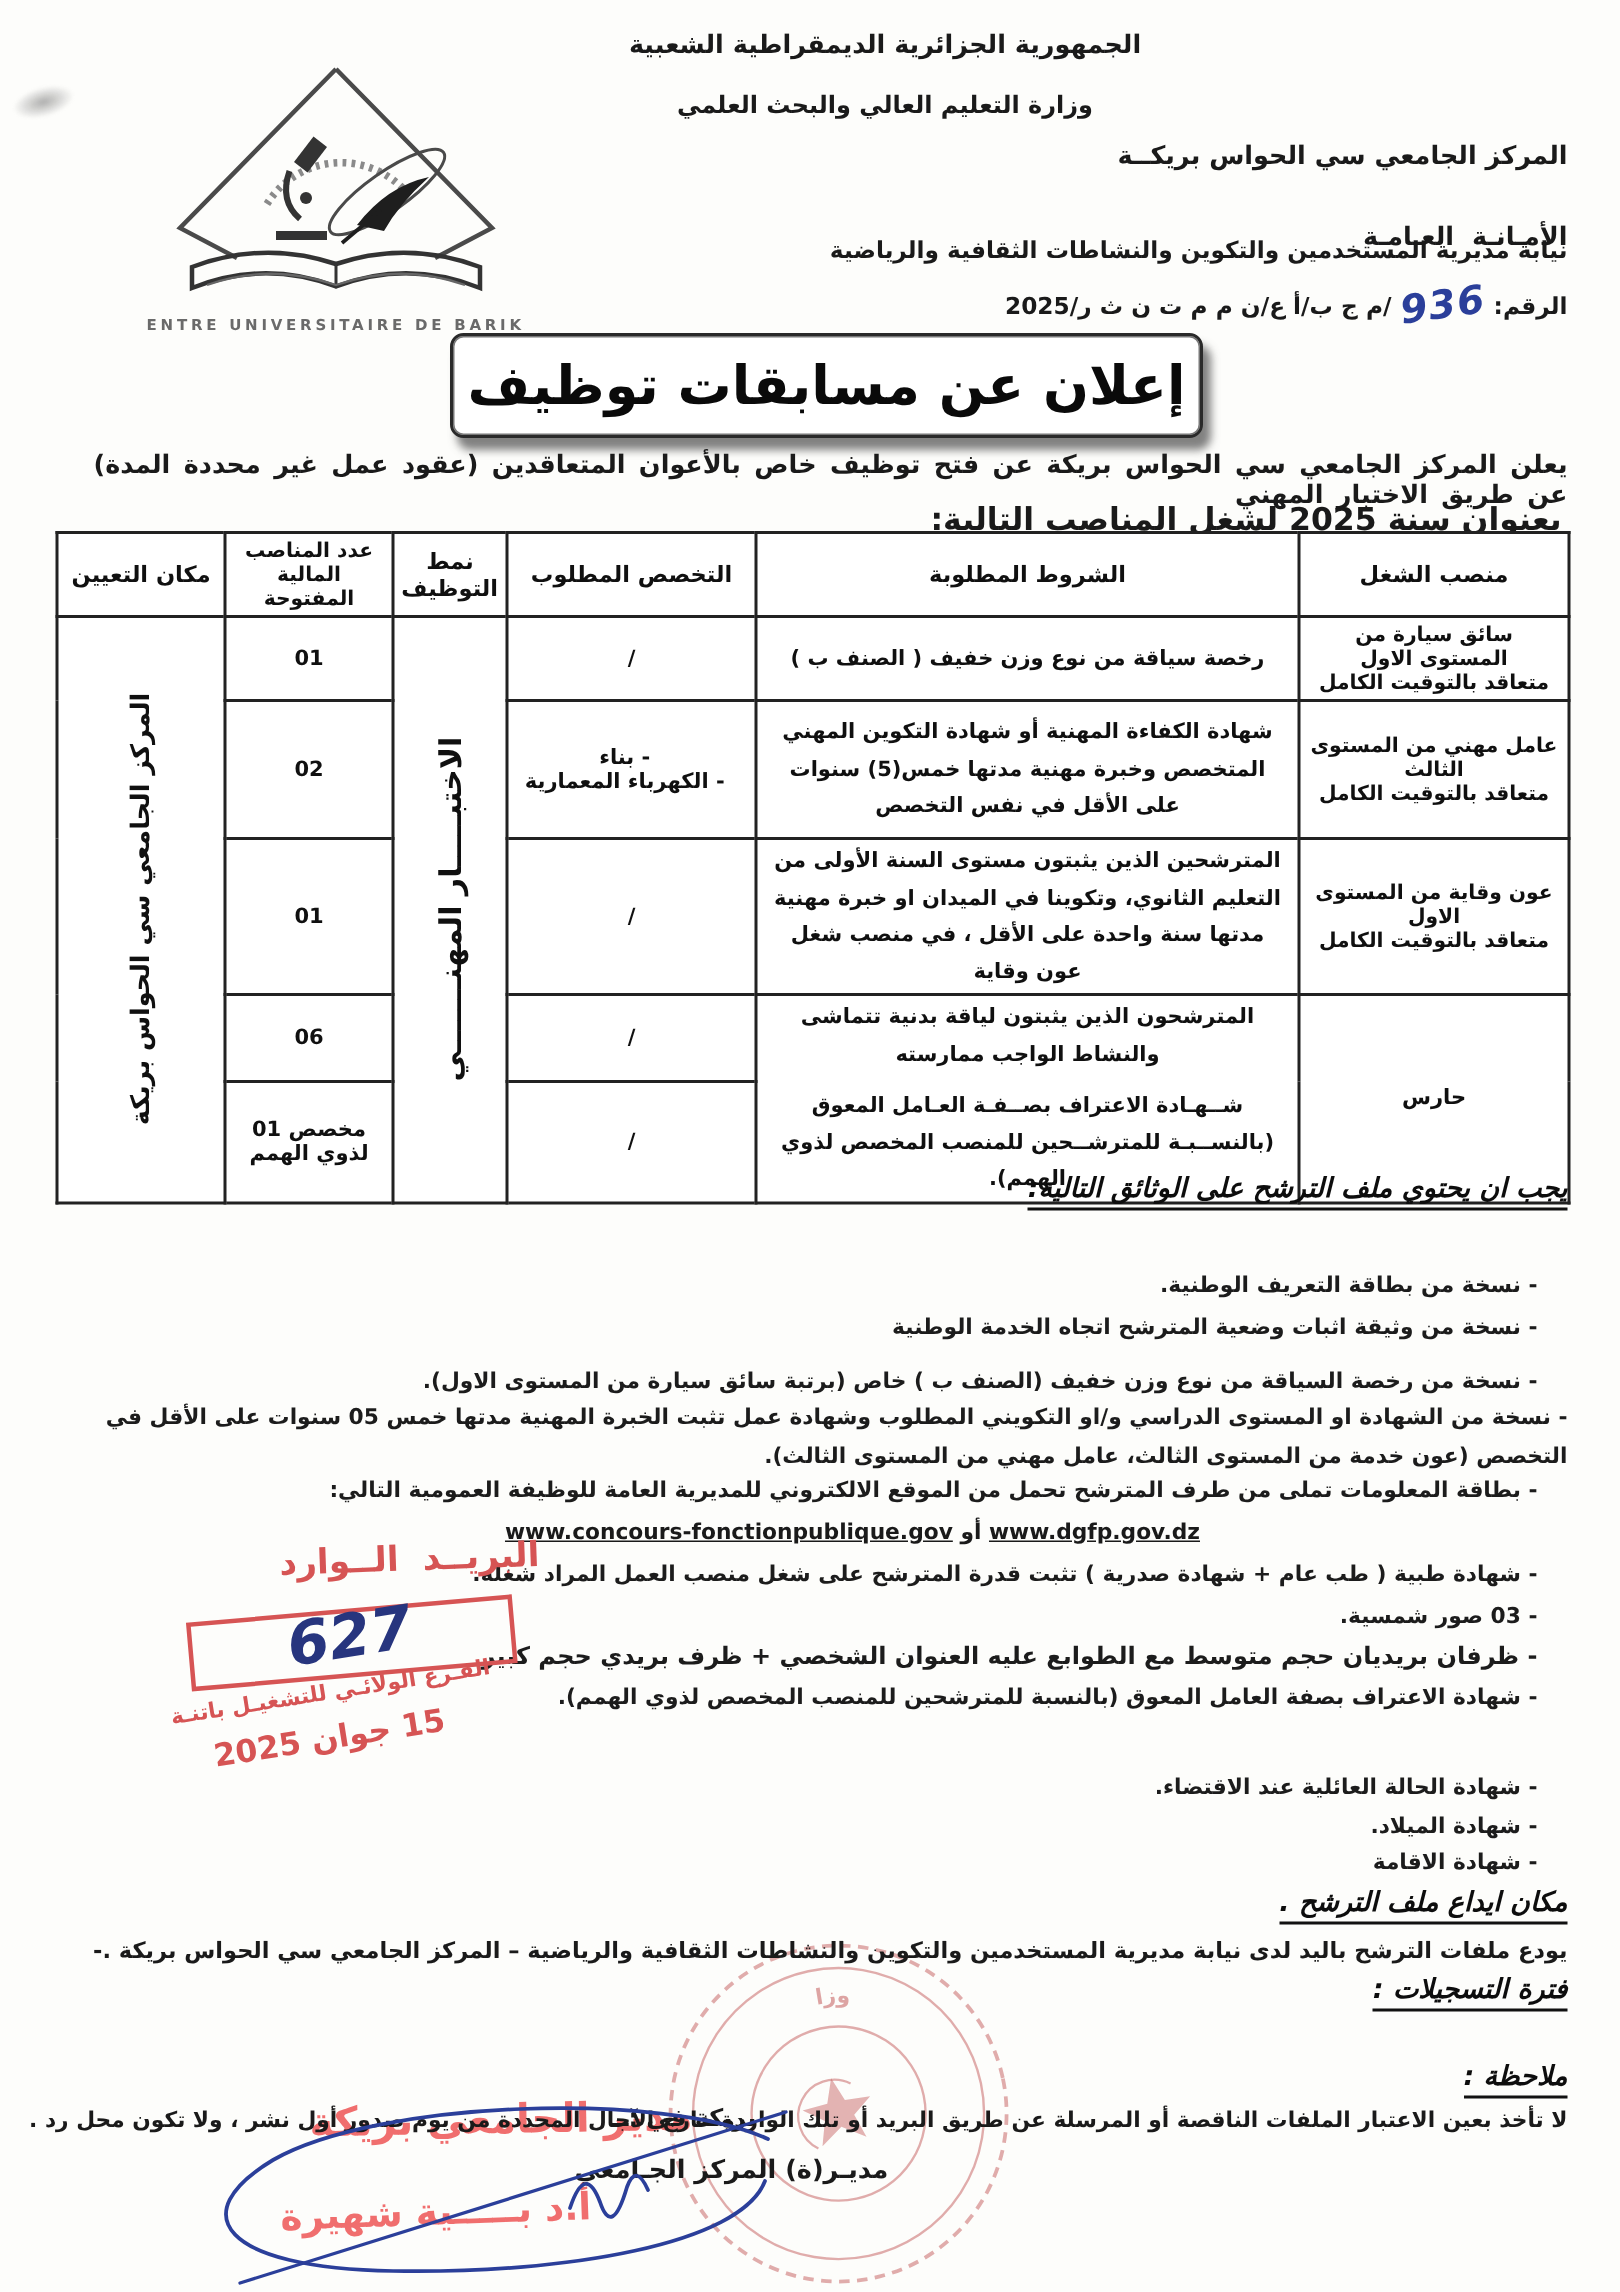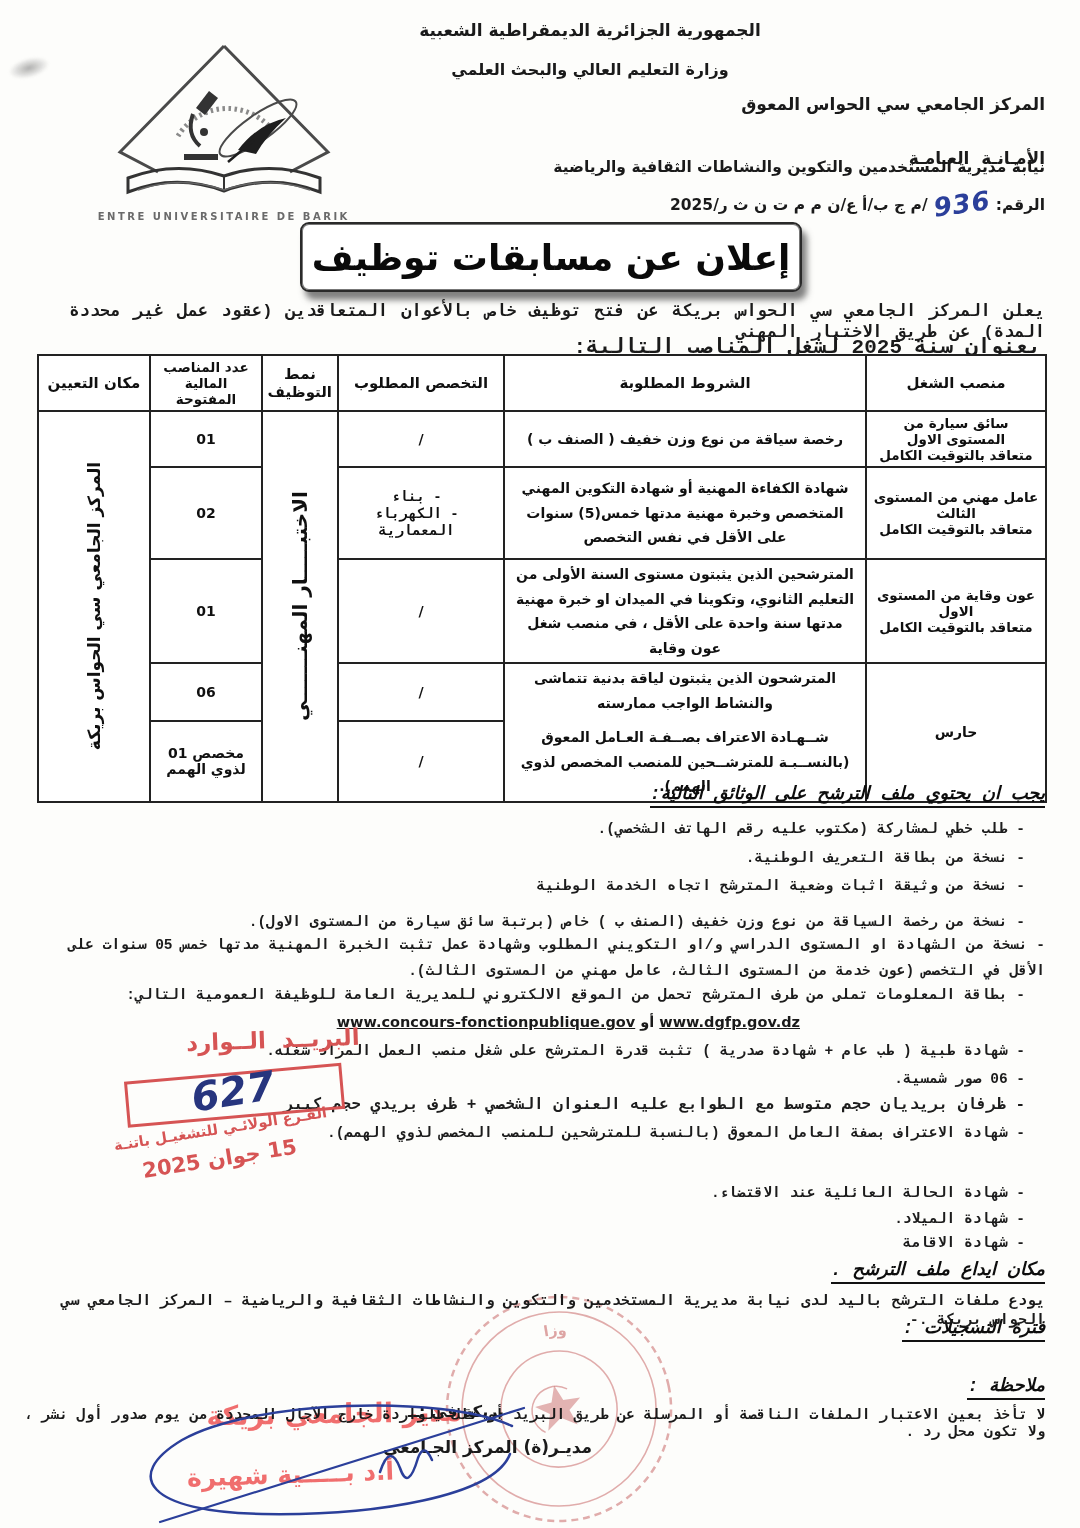--- a/index.html
+++ b/index.html
@@ -1,20 +1,20 @@
 <!DOCTYPE html>
 <html dir="rtl" lang="ar"><head>
 <meta charset="utf-8">
 <style>
   html,body{margin:0;padding:0;background:#e8e8e8;}
   .page{position:relative;width:1080px;height:1528px;margin:0 auto;background:#fdfdfb;
         font-family:"DejaVu Sans",sans-serif;color:#1a1a1a;overflow:hidden;direction:rtl;}
   .abs{position:absolute;}
   .b{font-weight:bold;}
-  .rt{text-align:right;font-family:Liberation Mono, monospace;}
+  .rt{text-align:right;}
   .preline{white-space:pre-line;}
   .item{font-size:14.5px;font-weight:bold;color:#1c1c1c;}
   .shead{display:inline-block;font-weight:bold;font-style:italic;color:#0d0d0d;
          border-bottom:2.5px solid #111;padding-bottom:2px;}
   
   .h-top{left:150px;width:880px;text-align:center;font-weight:bold;}
   .orgline{right:35px;text-align:right;font-weight:bold;}
   .hand-blue{display:inline-block;color:#2b3f9a;font-size:26px;font-style:italic;
              transform:rotate(-8deg) translateY(3px);font-weight:bold;letter-spacing:1px;}
   
@@ -74,21 +74,21 @@
     <g>
       <ellipse cx="160" cy="88" rx="46" ry="13" fill="none" stroke="#4a4a4a" stroke-width="2" transform="rotate(-35 160 88)"></ellipse>
       <path d="M140,110 q20,-26 48,-32 q-20,18 -30,36 z" fill="#1e1e1e"></path>
       <path d="M130,122 l26,-22" stroke="#1e1e1e" stroke-width="2.5"></path>
     </g>
     <text x="126" y="180" text-anchor="middle" font-size="10" letter-spacing="2.5" fill="#6a6a6a" font-weight="bold">CENTRE UNIVERSITAIRE DE BARIKA</text>
   </svg>
 
   <div class="abs h-top" style="top:20px;font-size:17px;">الجمهورية الجزائرية الديمقراطية الشعبية</div>
   <div class="abs h-top" style="top:60px;font-size:16px;">وزارة التعليم العالي والبحث العلمي</div>
-  <div class="abs orgline" style="top:94px;font-size:17px;">المركز الجامعي سي الحواس المعوق</div>
+  <div class="abs orgline" style="top:94px;font-size:17px;">المركز الجامعي سي الحواس بريكــة</div>
   <div class="abs orgline" style="top:128px;font-size:17px;word-spacing:6px;margin-top:20px;">الأمـانـة العـامـة</div>
   <div class="abs orgline" style="top:158px;font-size:15.5px;">نيابة مديرية المستخدمين والتكوين والنشاطات الثقافية والرياضية</div>
   <div class="abs orgline" style="top:186px;font-size:15.5px;">
     <span>الرقم:</span>
     <span class="hand-blue">936</span>
     <span>/م ج ب/أ ع/ن م م ت ن ث ر/2025</span>
   </div>
 
   <div class="abs title-box">
     <span>إعلان عن مسابقات توظيف</span>
@@ -158,33 +158,32 @@
         <td>/</td>
         <td class="preline ltrnum">01 مخصص
 لذوي الهمم</td>
       </tr>
     </tbody>
   </table>
 
   <div class="abs rt" style="right:35px;top:782px;">
     <span class="shead" style="font-size:18px;">يجب ان يحتوي ملف الترشح على الوثائق التالية:</span>
   </div>
-  <div class="abs rt item" style="right:55px;top:820px;">- طلب خطي لمشاركة (مكتوب عليه رقم الهاتف الشخصي).</div>
   <div class="abs rt item" style="right:55px;top:849px;">- نسخة من بطاقة التعريف الوطنية.</div>
   <div class="abs rt item" style="right:55px;top:877px;">- نسخة من وثيقة اثبات وضعية المترشح اتجاه الخدمة الوطنية</div>
   <div class="abs rt item" style="right:55px;top:913px;">- نسخة من رخصة السياقة من نوع وزن خفيف (الصنف ب ) خاص (برتبة سائق سيارة من المستوى الاول).</div>
   <div class="abs rt item" style="right:35px;top:932px;width:1010px;line-height:1.8;">- نسخة من الشهادة او المستوى الدراسي و/او التكويني المطلوب وشهادة عمل تثبت الخبرة المهنية مدتها خمس 05 سنوات على الأقل في التخصص (عون خدمة من المستوى الثالث، عامل مهني من المستوى الثالث).</div>
   <div class="abs rt item" style="right:55px;top:986px;">- بطاقة المعلومات تملى من طرف المترشح تحمل من الموقع الالكتروني للمديرية العامة للوظيفة العمومية التالي:</div>
   <div class="abs" style="right:280px;top:1014px;font-size:14.5px;font-weight:bold;">
     <span class="dots-underline">www.dgfp.gov.dz</span>
     <span>أو</span>
     <span class="dots-underline">www.concours-fonctionpublique.gov</span>
   </div>
   <div class="abs rt item" style="right:55px;top:1042px;">- شهادة طبية ( طب عام + شهادة صدرية ) تثبت قدرة المترشح على شغل منصب العمل المراد شغله.</div>
-  <div class="abs rt item" style="right:55px;top:1070px;">- 06 صور شمسية.</div>
+  <div class="abs rt item" style="right:55px;top:1070px;">- 03 صور شمسية.</div>
   <div class="abs rt item" style="right:55px;top:1094px;font-size:16px;">- ظرفان بريديان حجم متوسط مع الطوابع عليه العنوان الشخصي + ظرف بريدي حجم كبير</div>
   <div class="abs rt item" style="right:55px;top:1124px;">- شهادة الاعتراف بصفة العامل المعوق (بالنسبة للمترشحين للمنصب المخصص لذوي الهمم).</div>
 
   <div class="abs rt item" style="right:55px;top:1184px;">- شهادة الحالة العائلية عند الاقتضاء.</div>
   <div class="abs rt item" style="right:55px;top:1210px;">- شهادة الميلاد.</div>
   <div class="abs rt item" style="right:55px;top:1234px;">- شهادة الاقامة</div>
 
   <div class="abs rt" style="right:35px;top:1258px;">
     <span class="shead" style="font-size:18px;">مكان ايداع ملف الترشح .</span>
   </div>

